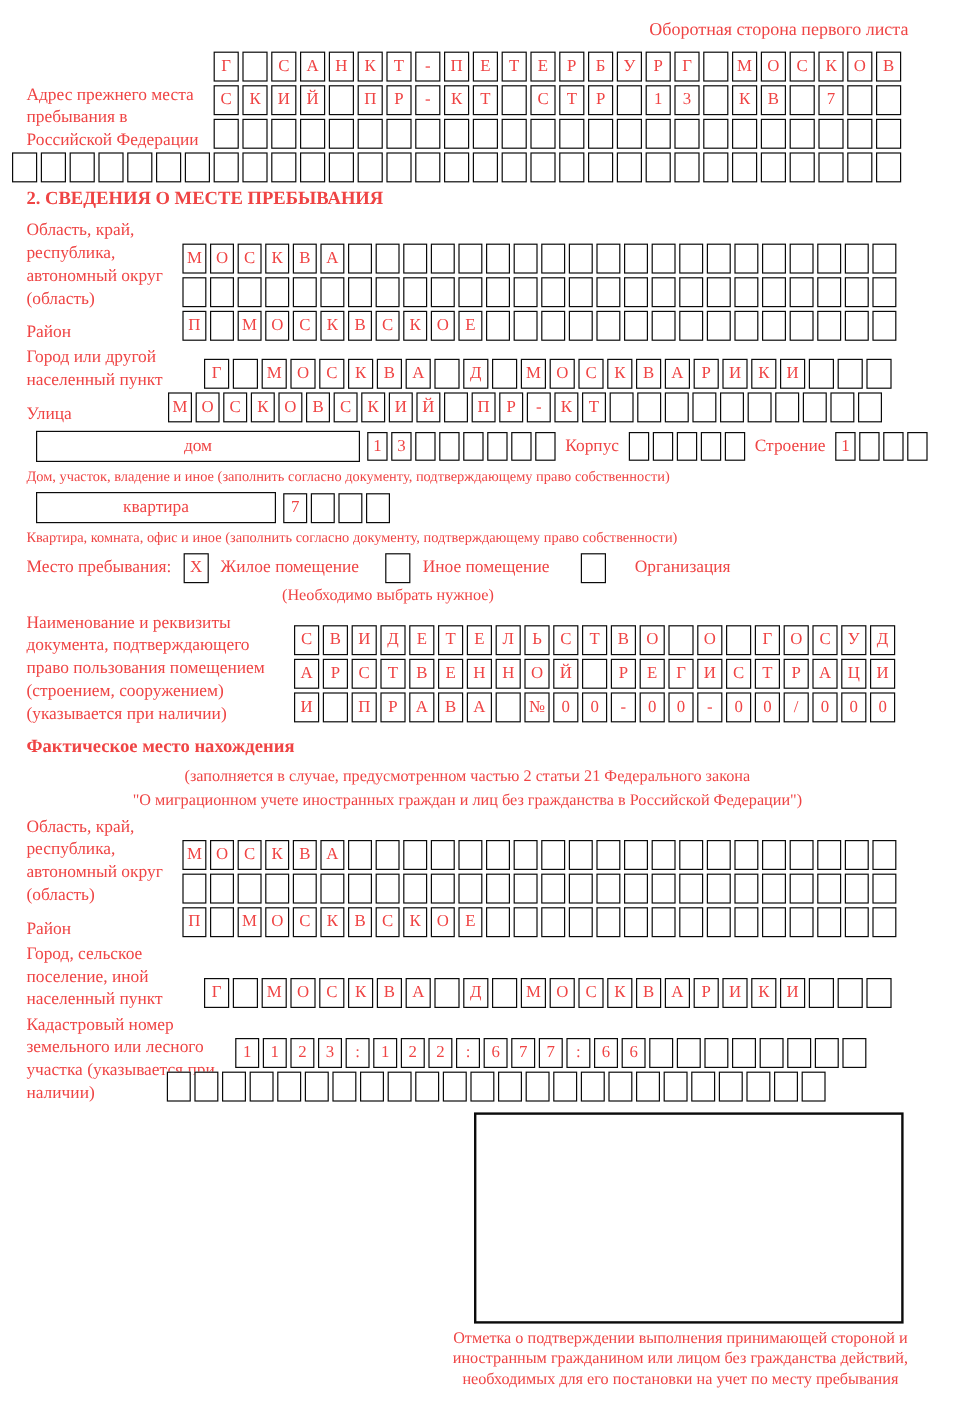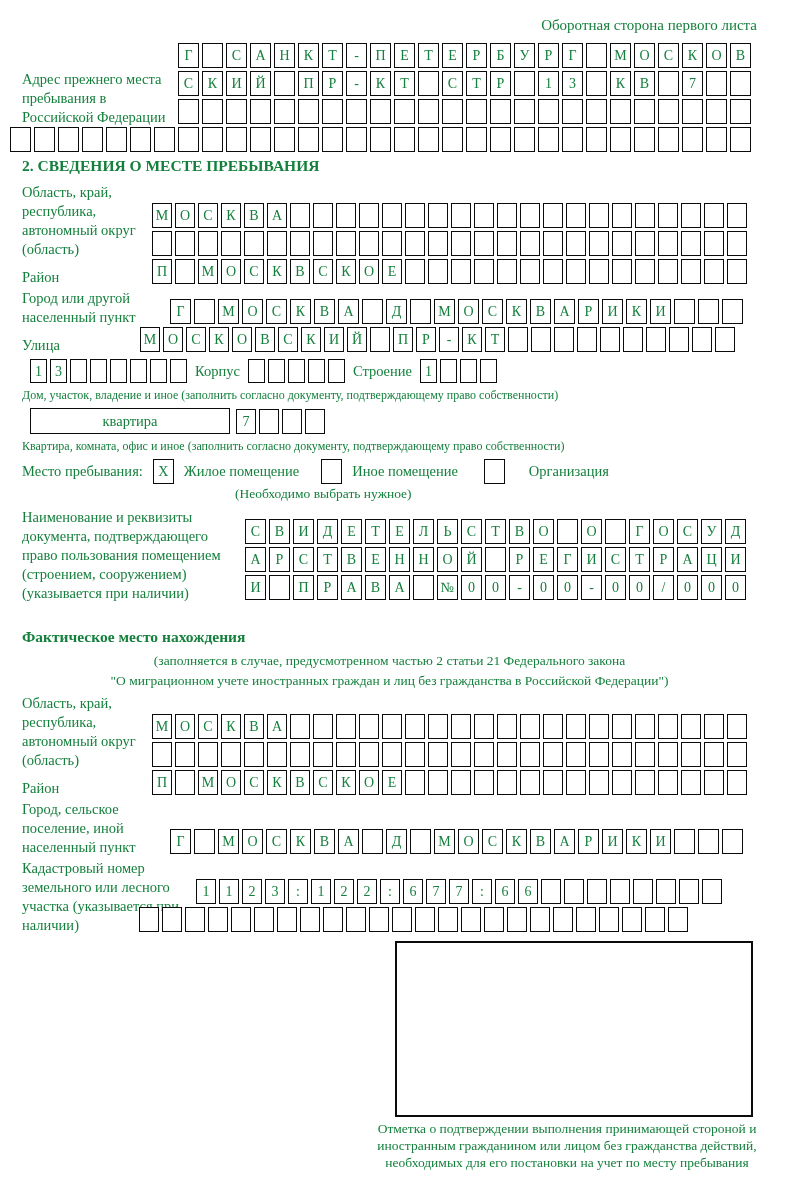--- a/index.html
+++ b/index.html
@@ -1,20 +1,20 @@
 <!DOCTYPE html>
 <html><head>
 <meta charset="utf-8">
 <style>
   html,body{margin:0;padding:0;background:#fff;}
   .page{
     width:800px;height:1180px;box-sizing:border-box;
     padding:16px 43px 0 22px;overflow:hidden;
     font-family:"Liberation Serif","DejaVu Serif",serif;
-    color:#15803d;font-size:14.5px;line-height:19px;
+    color:#ef4444;font-size:14.5px;line-height:19px;
     position:relative;background:#fff;
   }
   .hdr{text-align:right;font-size:15px;margin-bottom:8px;}
   .field{display:flex;align-items:flex-end;}
   .f-label{flex:0 0 156px;padding-top:2px;}
   .f-label.w130{flex:0 0 130px;}
   .f-label.w148{flex:0 0 148px;}
   .f-label.w118{flex:0 0 118px;}
   .f-label.w223{flex:0 0 223px;}
   .f-label.w166{flex:0 0 166px;}
@@ -334,20 +334,21 @@
         <span class="cb"></span>
         <span class="cb"></span>
         <span class="cb"></span>
         <span class="cb"></span>
         <span class="cb"></span>
         <span class="cb"></span>
       </div>
   </div>
 
   <div class="house-row">
+    <div class="lblbox dom">дом</div>
     <div class="cgrid house" style="margin-bottom:0">
         <span class="cb">1</span>
         <span class="cb">3</span>
         <span class="cb"></span>
         <span class="cb"></span>
         <span class="cb"></span>
         <span class="cb"></span>
         <span class="cb"></span>
         <span class="cb"></span>
       </div>
@@ -459,21 +460,21 @@
           <span class="cb">0</span>
           <span class="cb">0</span>
           <span class="cb">/</span>
           <span class="cb">0</span>
           <span class="cb">0</span>
           <span class="cb">0</span>
         </div>
     </div>
   </div>
 
-  <div class="sec-title" style="margin-top:24px">Фактическое место нахождения</div>
+  <div class="sec-title" style="margin-top:8px">Фактическое место нахождения</div>
   <div class="note">(заполняется в случае, предусмотренном частью 2 статьи 21 Федерального закона</div>
   <div class="note">"О миграционном учете иностранных граждан и лиц без гражданства в Российской Федерации")</div>
 
   <div class="field">
     <div class="f-label w130">Область, край, республика, автономный округ (область)</div>
     <div class="rows">
       <div class="cgrid">
           <span class="cb">М</span>
           <span class="cb">О</span>
           <span class="cb">С</span>

